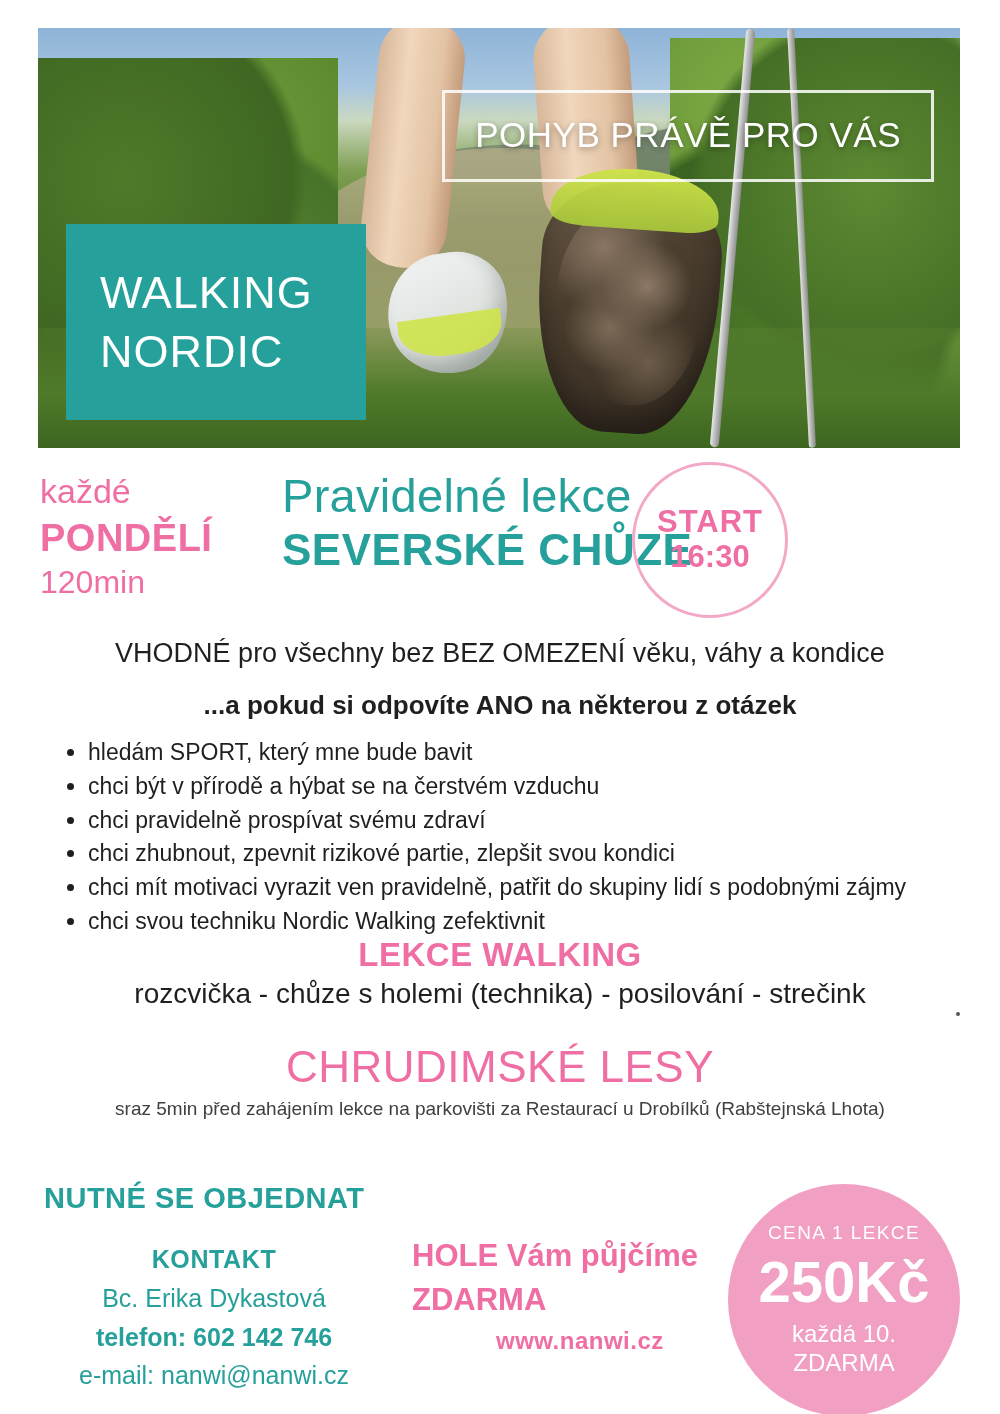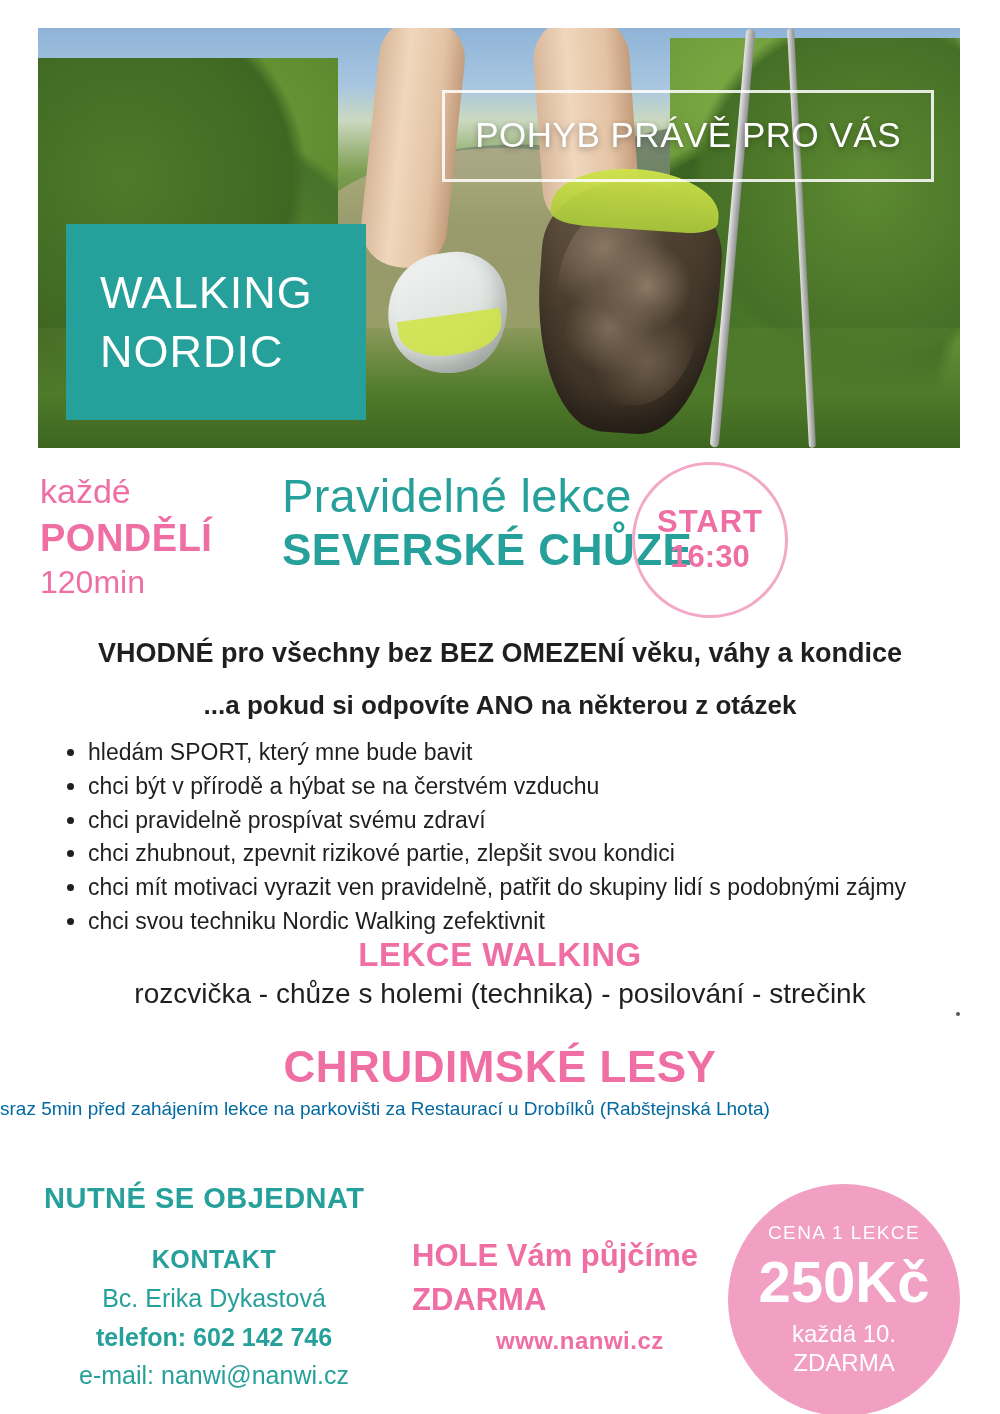--- a/index.html
+++ b/index.html
@@ -213,21 +213,21 @@
   .start-circle .sc1 { font-size: 31px; font-weight: bold; letter-spacing: 1px; }
   .start-circle .sc2 { font-size: 31px; font-weight: bold; }
 
   
   .sub1 {
     position: absolute;
     left: 0; top: 638px;
     width: 1000px;
     text-align: center;
     font-size: 27px;
-    font-weight: bold;
+    font-weight: normal;
     color: #1f1f1f;
   }
   .sub2 {
     position: absolute;
     left: 0; top: 690px;
     width: 1000px;
     text-align: center;
     font-size: 26px;
     font-weight: bold;
     color: #1f1f1f;
@@ -266,31 +266,31 @@
     color: #1f1f1f;
   }
 
   
   .place-title {
     position: absolute;
     left: 0; top: 1042px;
     width: 1000px;
     text-align: center;
     font-size: 44px;
-    font-weight: bold;
+    font-weight: normal;
     color: #ef6ea3;
     letter-spacing: .5px;
   }
   .place-note {
     position: absolute;
     left: 0; top: 1098px;
     width: 1000px;
-    text-align: left;
+    text-align: center;
     font-size: 19px;
-    color: #0369a1;
+    color: #404040;
   }
 
   
   .order-title {
     position: absolute;
     left: 44px; top: 1182px;
     font-size: 29px;
     font-weight: bold;
     color: #26a09a;
     letter-spacing: .5px;

